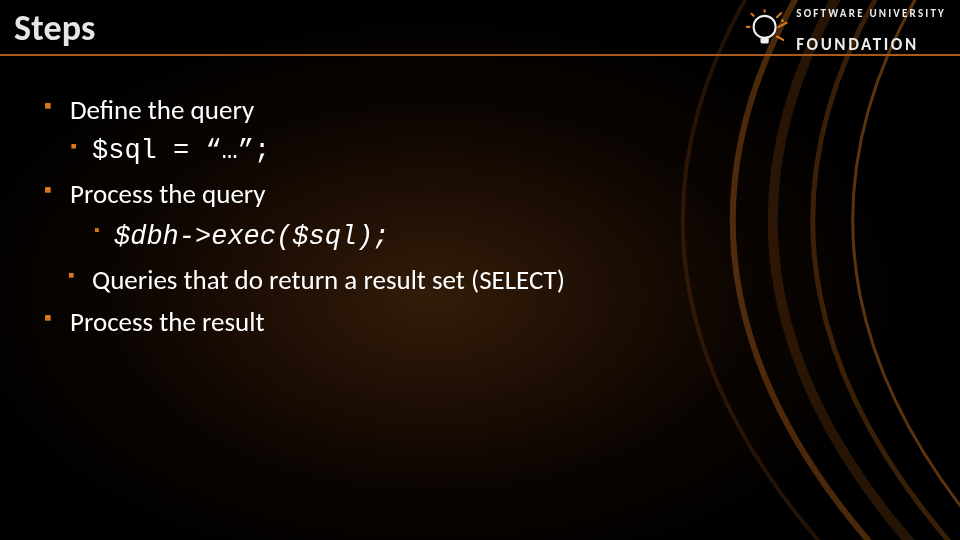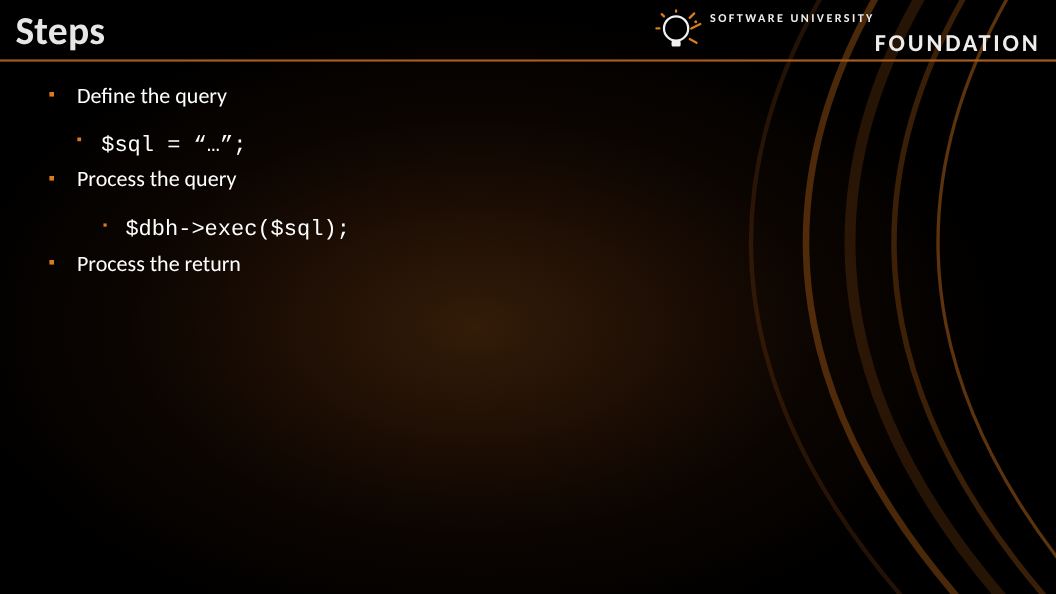--- a/index.html
+++ b/index.html
@@ -45,43 +45,43 @@
     right: 14px;
     display: flex;
     align-items: center;
     gap: 8px;
     z-index: 3;
   }
   .logo-bulb {
     width: 44px; height: 44px;
     display:flex; align-items:center; justify-content:center;
   }
-  .logo-text { display:flex; flex-direction:row; line-height:1; color:#ededed; }
+  .logo-text { display:flex; flex-direction:column; line-height:1; color:#ededed; }
   .logo-line1 { font-size: 11px; letter-spacing: 2.2px; font-weight:600; }
-  .logo-line2 { font-size: 22px; letter-spacing: 2.6px; font-weight:700; margin-top:17px; }
+  .logo-line2 { font-size: 17px; letter-spacing: 2.6px; font-weight:700; margin-top:17px; }
 
   .content {
     position: relative;
-    padding: 16px 40px 0 44px;
+    padding: 32px 40px 0 44px;
     z-index: 2;
-    font-size: 20px;
+    font-size: 27px;
     line-height: 1.48;
     color: #fff;
   }
   .bullet { position: relative; }
   .bullet::before {
     content: "\25AA";
     position: absolute;
     color: #d97a1f;
   }
   .lvl1 { padding-left: 26px; margin-top: 2px; }
   .lvl1::before { left: 0; top: 0.02em; font-size: 0.82em; }
-  .lvl2 { padding-left: 24px; margin-left: 24px; margin-top: 14px; }
+  .lvl2 { padding-left: 24px; margin-left: 24px; margin-top: 2px; }
   .lvl2::before { left: 0; top: 0.10em; font-size: 0.68em; }
-  .lvl3 { padding-left: 22px; margin-left: 48px; margin-top: 16px; }
+  .lvl3 { padding-left: 22px; margin-left: 48px; margin-top: 4px; font-style: italic; }
   .lvl3::before { left: 0; top: 0.16em; font-size: 0.58em; }
   .code { font-family: Consolas, "Courier New", monospace; }
 </style>
 </head>
 <body>
 
 <div class="slide">
 
   <div class="curve-track">
     <svg viewBox="0 0 900 760">
@@ -111,17 +111,18 @@
   <div class="title-bar">
     <h1>Steps</h1>
   </div>
 
   <div class="content">
     <div class="bullet lvl1">Define the query</div>
     <div class="bullet lvl2 code">$sql = “…”;</div>
 
     <div class="bullet lvl1">Process the query</div>
     <div class="bullet lvl3 code">$dbh-&gt;exec($sql);</div>
+    <div class="bullet lvl2">Queries that do return a result set (SELECT)</div>
 
-    <div class="bullet lvl1">Process the return</div>
+    <div class="bullet lvl1">Process the result</div>
   </div>
 
 </div>
 
 </body></html>

